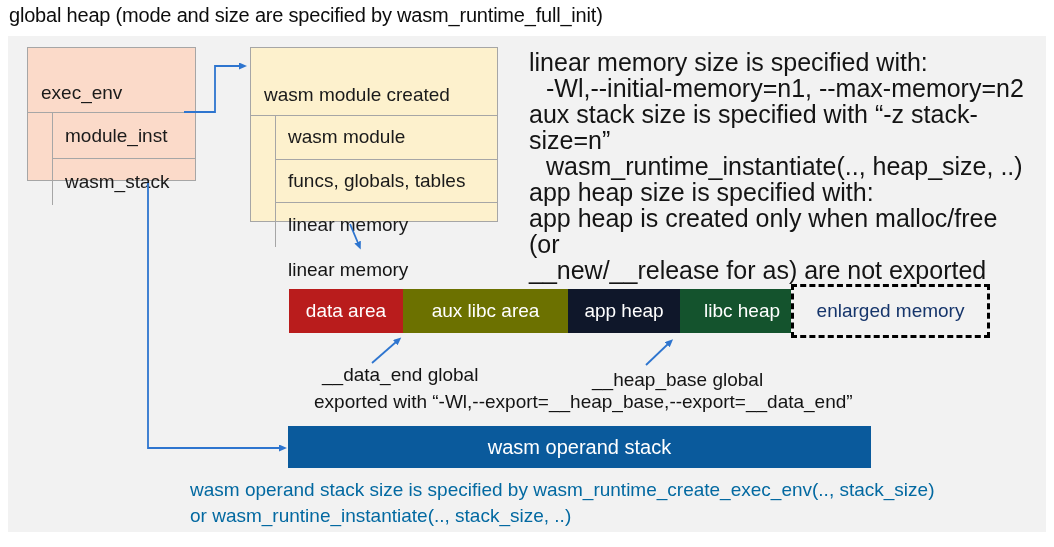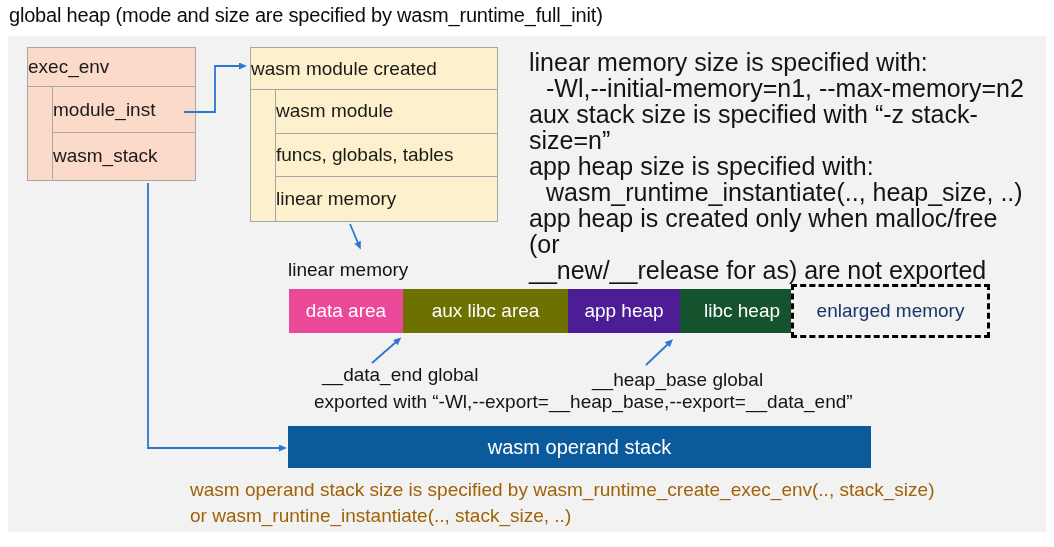--- a/index.html
+++ b/index.html
@@ -3,57 +3,57 @@
 <meta charset="utf-8">
 <style>
   * { margin:0; padding:0; box-sizing:border-box; }
   body { background:#ffffff; font-family:"Liberation Sans", sans-serif; }
   .canvas { position:relative; width:1054px; height:547px; background:#ffffff; overflow:hidden; color:#111; }
   .page-title { position:absolute; left:9px; top:4px; font-size:20px; color:#0d0d0d; letter-spacing:-0.2px; }
   .panel { position:absolute; left:8px; top:36px; width:1038px; height:496px; background:#f2f2f2; }
 
   
   .sbox { position:absolute; border:1.5px solid #a6a6a6; font-size:19px; color:#1a1a1a; }
-  .sbox-header { display:flex; align-items:center; border-bottom:1.5px solid #a6a6a6; }
+  .sbox-header { display:flex; align-items:center; padding-left:13px; border-bottom:1.5px solid #a6a6a6;margin-top:26px; }
   .sbox-rows { margin-left:24px; }
-  .sbox-row { display:flex; align-items:center; border-left:1.5px solid #a6a6a6; border-bottom:1.5px solid #a6a6a6; }
+  .sbox-row { display:flex; align-items:center; padding-left:12px; border-left:1.5px solid #a6a6a6; border-bottom:1.5px solid #a6a6a6; }
   .sbox-row:last-child { border-bottom:none; }
 
   .exec-box { left:27px; top:47px; width:169px; height:134px; background:#fbdac9; }
   .exec-box .sbox-header { height:39px; }
   .exec-box .sbox-row { height:46px; }
   .exec-box .sbox-rows { height:91px; }
 
   .inst-box { left:250px; top:47px; width:248px; height:175px; background:#fdf1cd; }
   .inst-box .sbox-header { height:42px; }
   .inst-box .sbox-row { height:43.5px; }
 
   
   .info-block { position:absolute; left:529px; top:49px; width:505px; font-size:25px; line-height:26px; color:#141414; }
   .info-line.indent { padding-left:17px; }
 
   
   .lm-label { position:absolute; left:288px; top:259px; font-size:19px; color:#141414; }
   .seg { position:absolute; top:289px; height:44px; display:flex; align-items:center; justify-content:center; font-size:19px; color:#ffffff; }
-  .seg-data    { left:289px; width:114px; background:#ec4899; }
+  .seg-data    { left:289px; width:114px; background:#b91c1c; }
   .seg-aux     { left:403px; width:165px; background:#6c7100; }
-  .seg-appheap { left:568px; width:112px; background:#4c1d95; }
+  .seg-appheap { left:568px; width:112px; background:#0f172a; }
   .seg-libc    { left:680px; width:124px; background:#14532d; }
   .seg-enlarged { left:791px; top:284px; width:199px; height:54px; background:#f2f2f2;
                   border:3.5px dashed #000000; color:#16356b; }
 
   .ann { position:absolute; font-size:19px; color:#141414; }
   .ann-dataend  { left:322px; top:364px; }
   .ann-heapbase { left:592px; top:369px; }
   .ann-export   { left:314px; top:391px; }
 
   
   .operand-bar { position:absolute; left:288px; top:426px; width:583px; height:42px; background:#0a5a9c;
                  display:flex; align-items:center; justify-content:center; font-size:20px; color:#ffffff; }
-  .operand-note { position:absolute; left:190px; top:477px; width:850px; font-size:19px; line-height:26px; color:#a16207; }
+  .operand-note { position:absolute; left:190px; top:477px; width:850px; font-size:19px; line-height:26px; color:#0369a1; }
 
   .arrows { position:absolute; left:0; top:0; width:1054px; height:547px; pointer-events:none; }
 </style>
 </head>
 <body>
 
 <div class="canvas">
 
   <div class="page-title">global heap (mode and size are specified by wasm_runtime_full_init)</div>
 
@@ -73,22 +73,22 @@
       <div class="sbox-row">wasm module</div>
       <div class="sbox-row">funcs, globals, tables</div>
       <div class="sbox-row">linear memory</div>
     </div>
   </div>
 
   <div class="info-block">
     <div class="info-line">linear memory size is specified with:</div>
     <div class="info-line indent">-Wl,--initial-memory=n1, --max-memory=n2</div>
     <div class="info-line">aux stack size is specified with “-z stack-size=n”</div>
+    <div class="info-line indent">wasm_runtime_instantiate(.., heap_size, ..)</div>
     <div class="info-line">app heap size is specified with:</div>
-    <div class="info-line indent">wasm_runtime_instantiate(.., heap_size, ..)</div>
     <div class="info-line">app heap is created only when malloc/free (or</div>
     <div class="info-line">__new/__release for as) are not exported</div>
   </div>
 
   <div class="lm-label">linear memory</div>
   <div class="seg seg-data">data area</div>
   <div class="seg seg-aux">aux libc area</div>
   <div class="seg seg-appheap">app heap</div>
   <div class="seg seg-libc">libc heap</div>
   <div class="seg seg-enlarged">enlarged memory</div>

